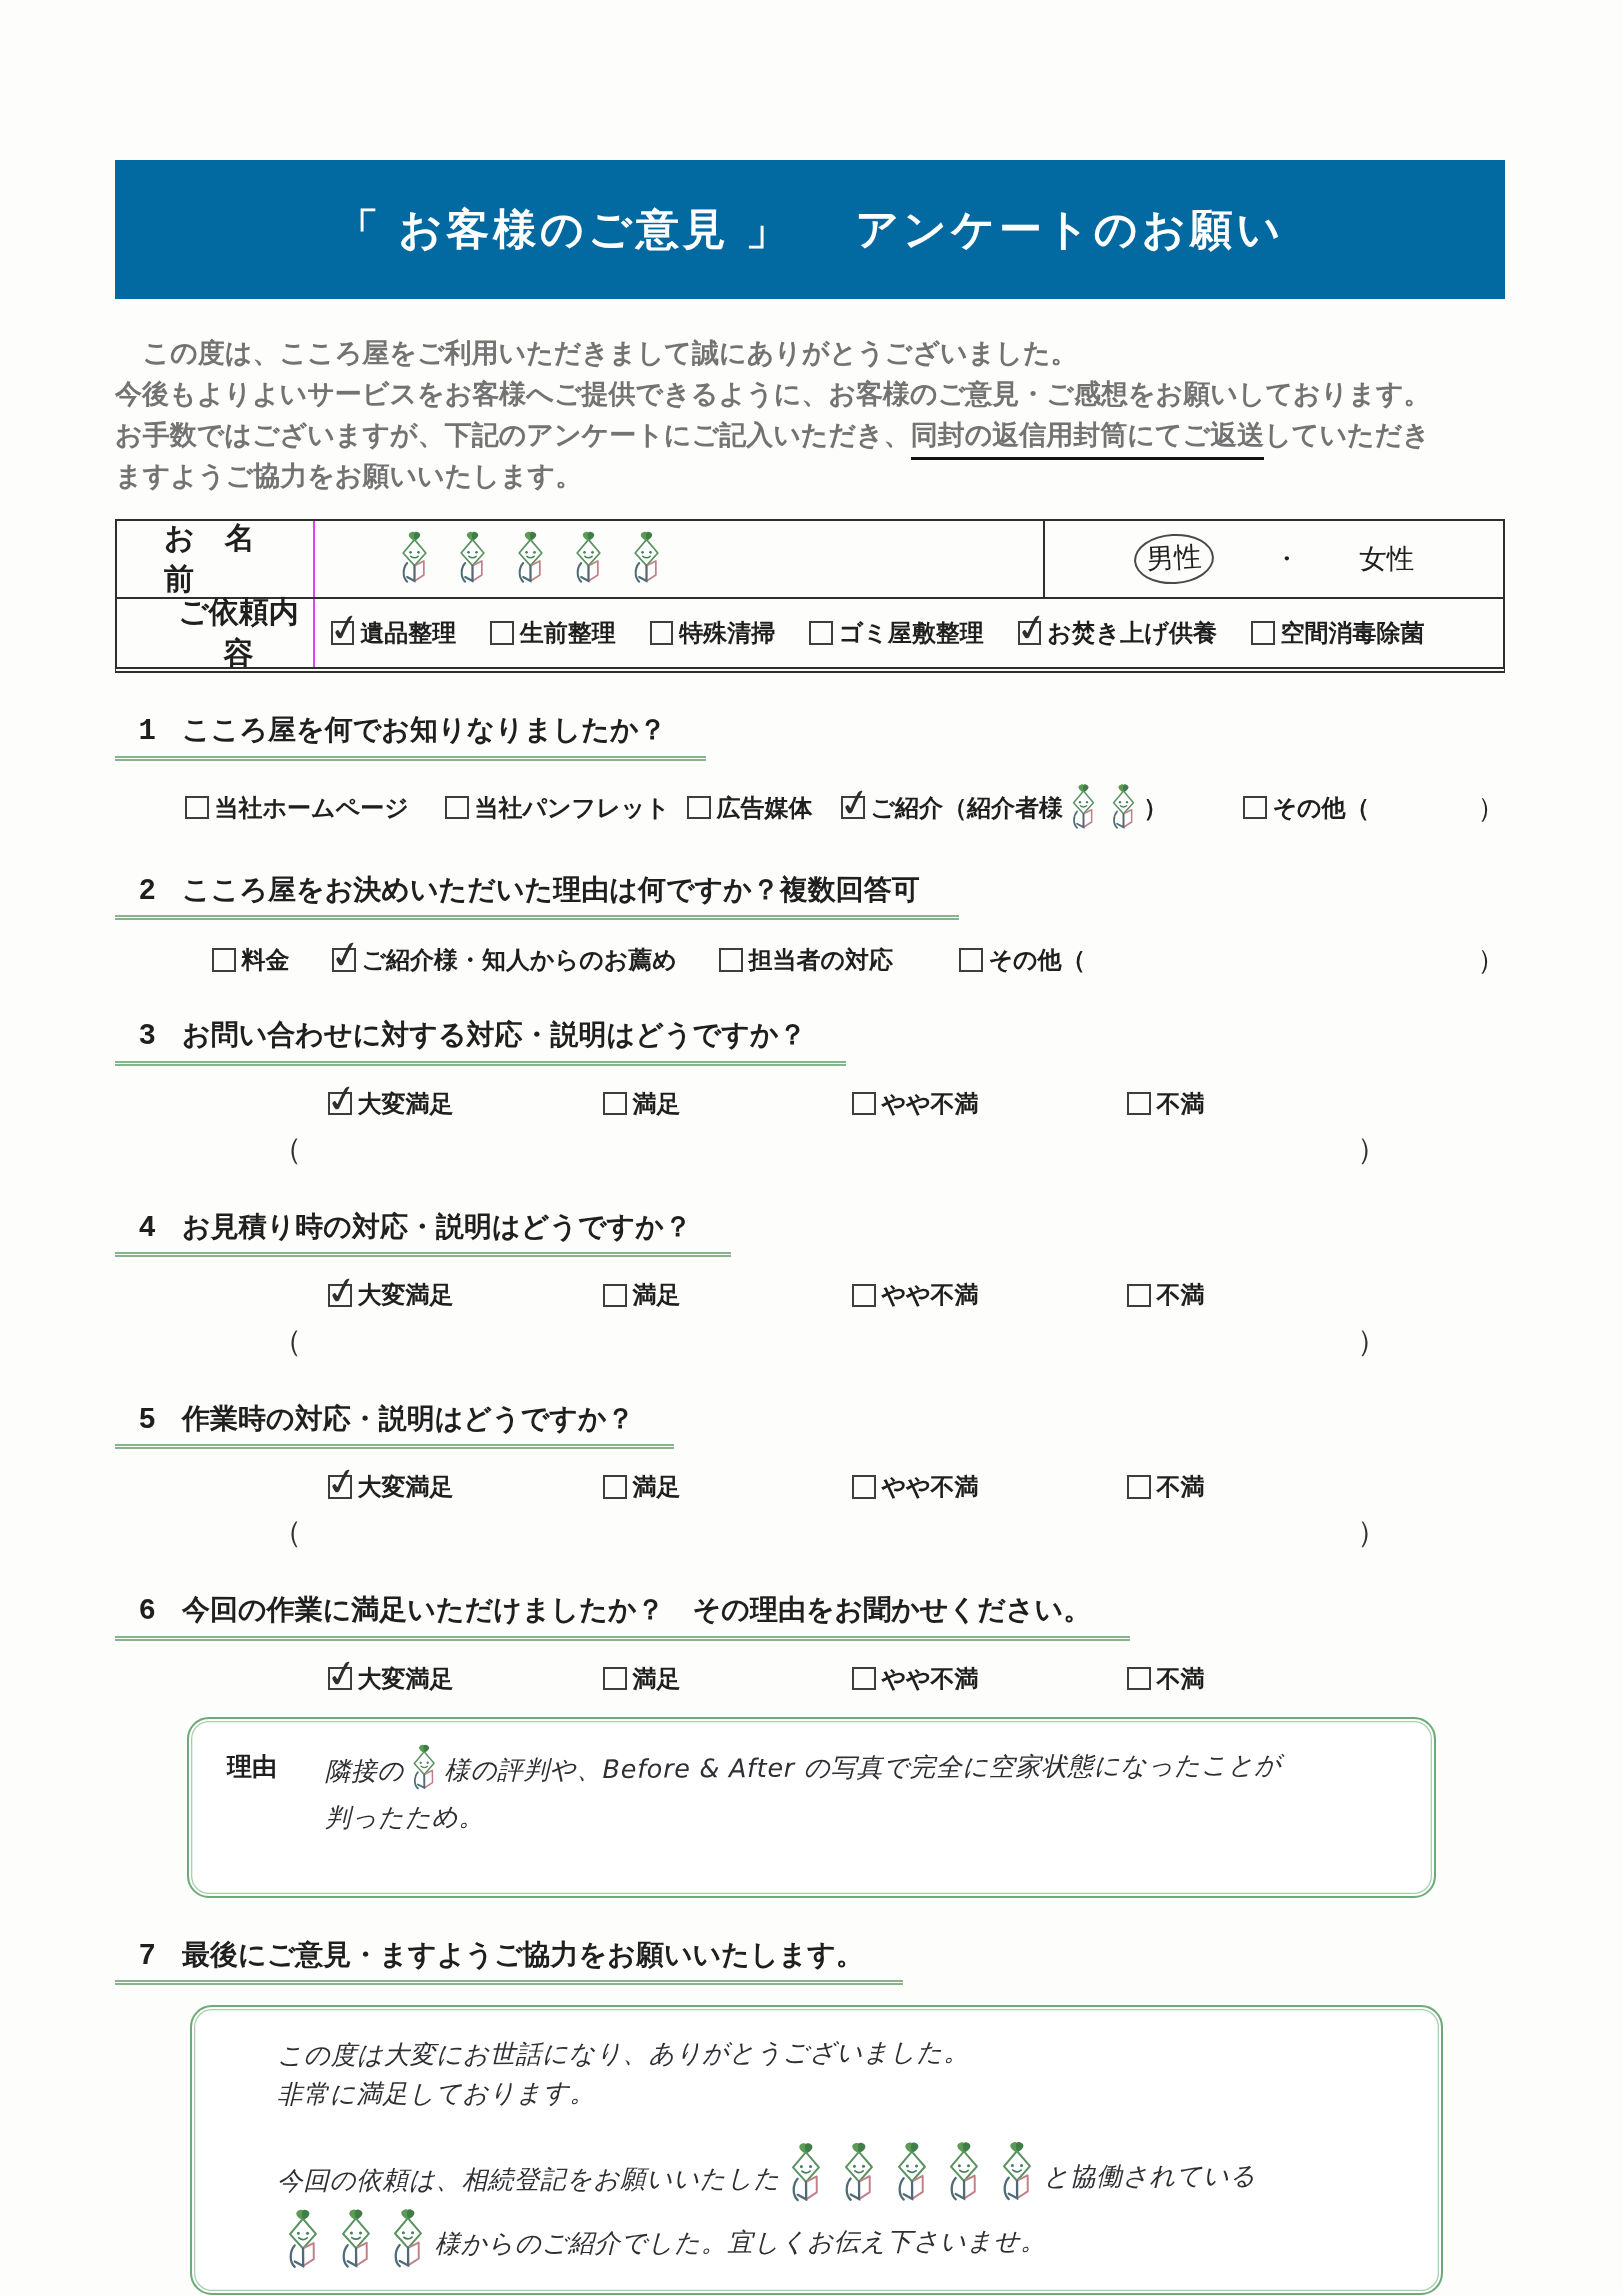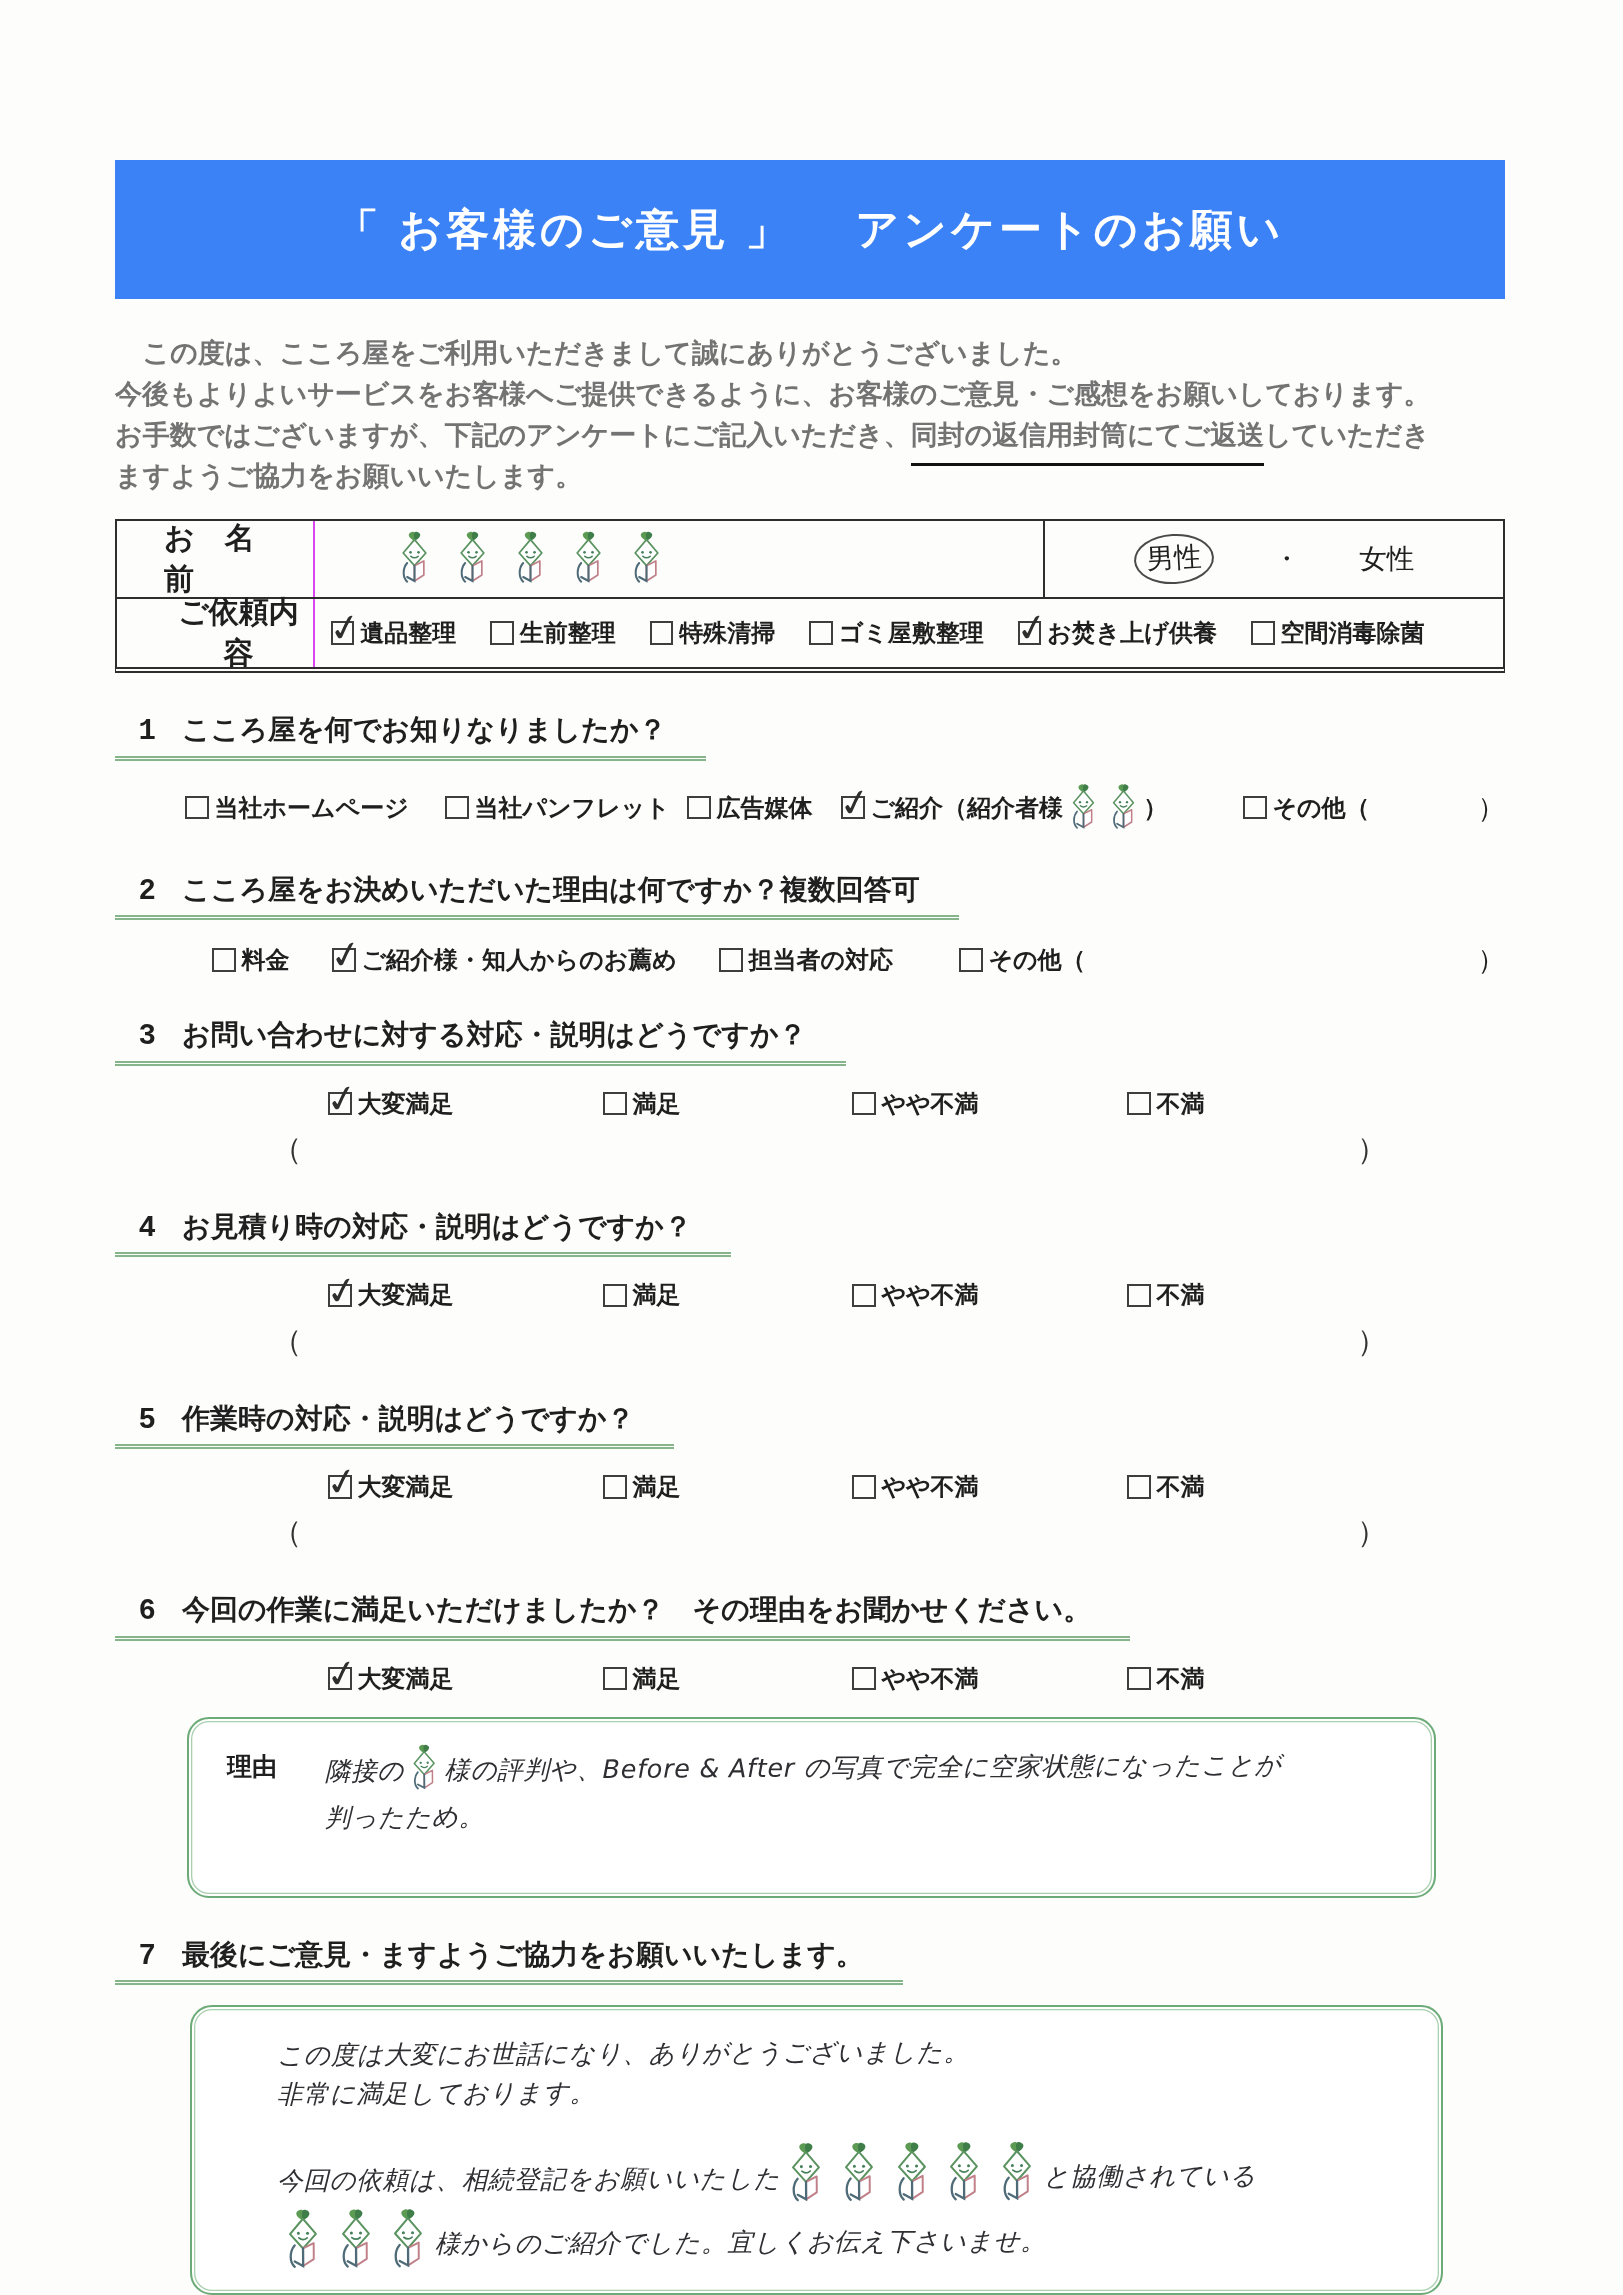--- a/index.html
+++ b/index.html
@@ -4,29 +4,29 @@
 <style>
   html,body{margin:0;padding:0;background:#9a9a9a;}
   .page{
     width:1623px;height:2295px;background:#fdfdfc;margin:0 auto;position:relative;
     font-family:"Liberation Sans","DejaVu Sans",sans-serif;color:#1f1f1f;overflow:hidden;
   }
   .content{margin:0 118px 0 115px;}
 
   
   .banner{
-    margin-top:160px;height:139px;background:#3b82f6;
+    margin-top:160px;height:139px;background:#0369a1;
     display:flex;align-items:center;justify-content:center;
   }
   .banner-title{color:#ffffff;font-size:43px;font-weight:bold;letter-spacing:3.9px;}
 
   
   .intro{margin-top:34px;font-size:27px;line-height:1.52;font-weight:600;color:#737373;}
   .intro .ind{text-indent:27.5px;}
-  .emph{font-weight:800;border-bottom:3.3px solid #111;padding-bottom:13px;}
+  .emph{font-weight:800;border-bottom:3.3px solid #111;padding-bottom:7px;}
 
   
   .info-table{margin-top:22px;border:2.6px solid #2e2e2e;border-bottom:6.5px double #2e2e2e;}
   .it-row{display:flex;align-items:center;}
   .it-row1{height:76px;border-bottom:2px solid #2e2e2e;}
   .it-row2{height:68px;text-align:center;}
   .it-label{width:149px;flex:0 0 149px;border-right:2px solid #d946ef;align-self:stretch;
     display:flex;align-items:center;justify-content:center;font-size:30px;font-weight:600;margin-left:47px;}
   .name-stamps{flex:1;display:flex;align-items:center;gap:17px;padding-left:79px;align-self:stretch;}
   .gender-cell{width:458px;flex:0 0 458px;border-left:2px solid #2e2e2e;align-self:stretch;

